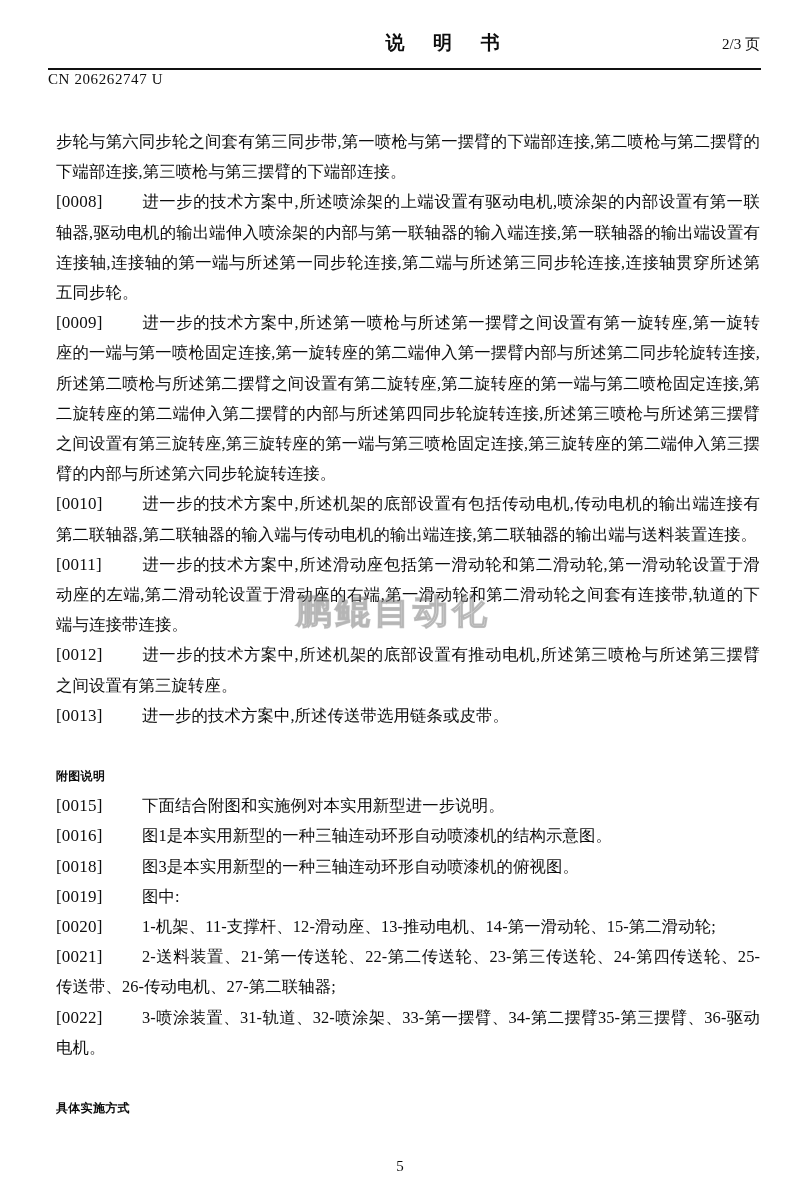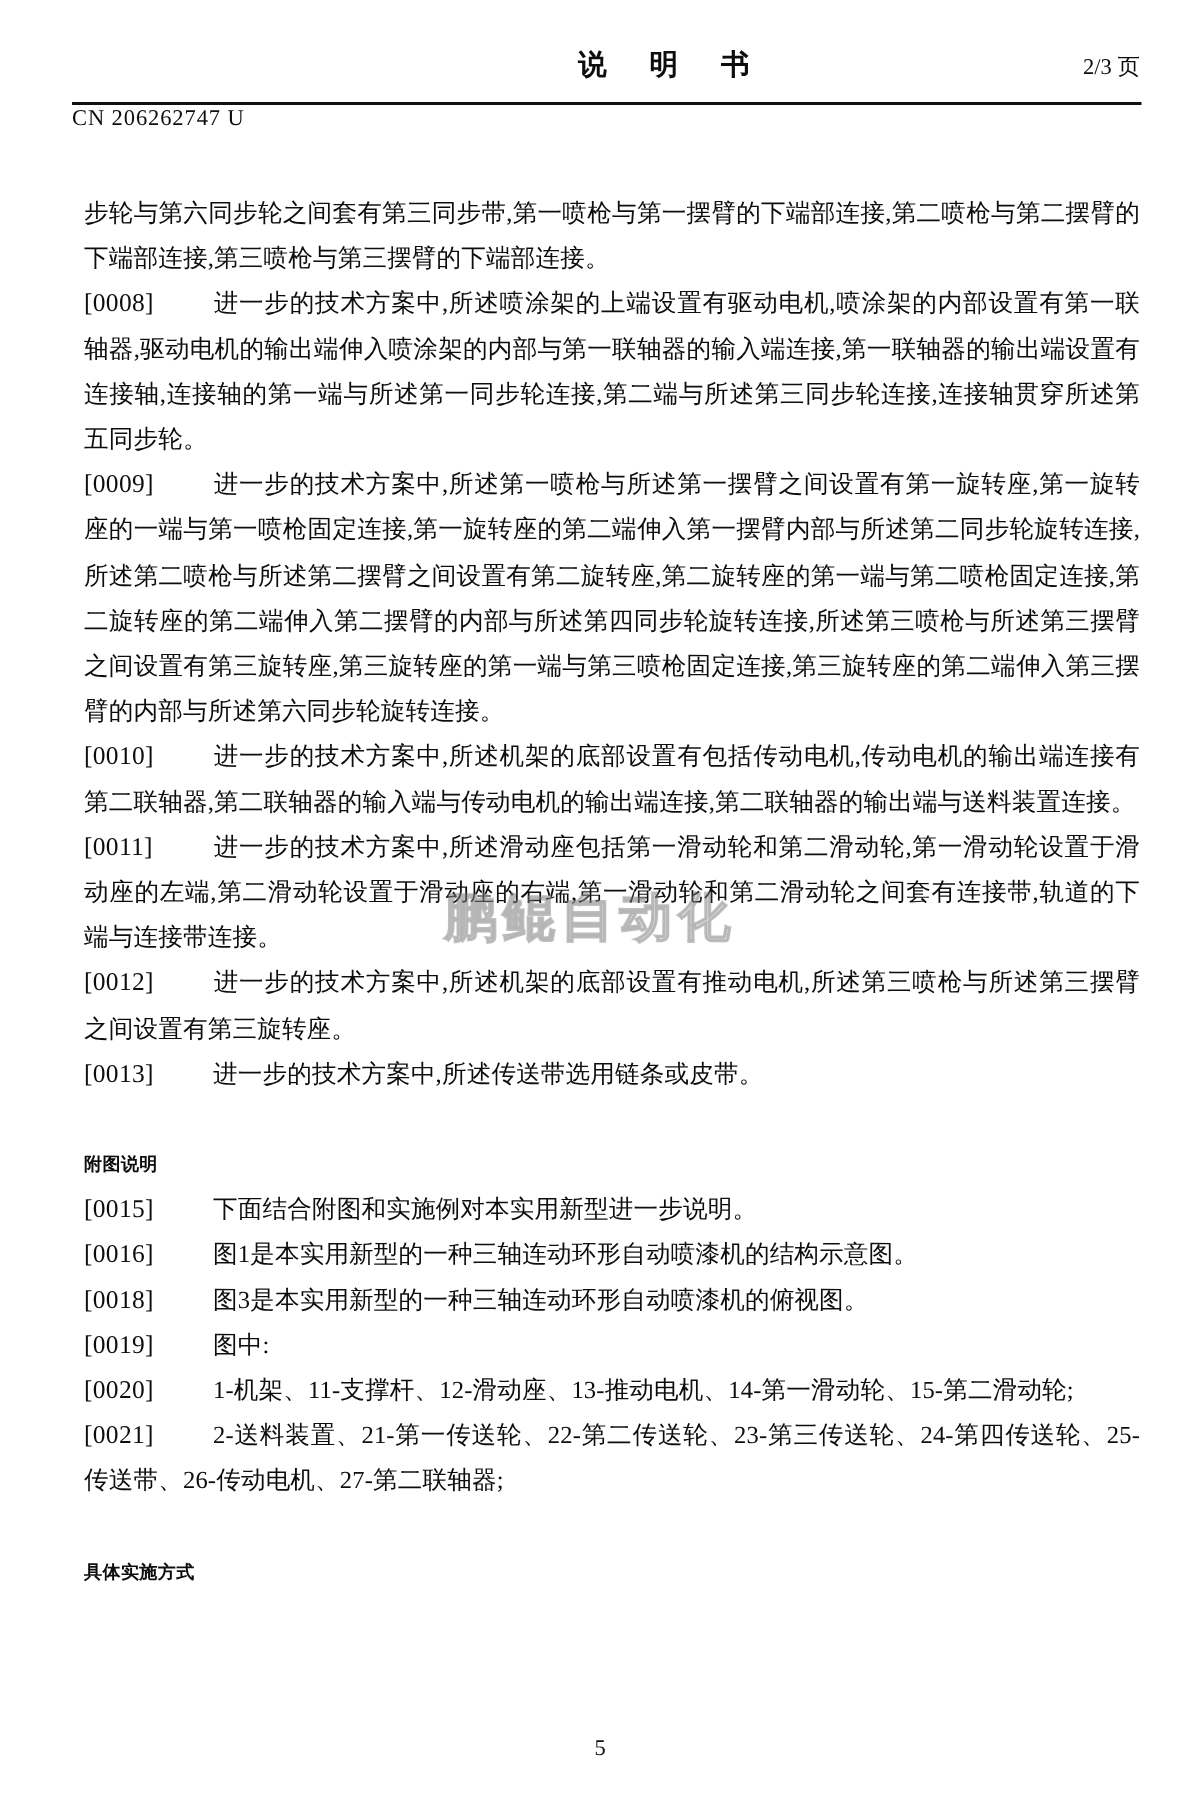--- a/index.html
+++ b/index.html
@@ -181,20 +181,21 @@
 
 
     <p class="para numbered"><span class="pnum">[0018]</span><span>图3是本实用新型的一种三轴连动环形自动喷漆机的俯视图。</span></p>
 
     <p class="para numbered"><span class="pnum">[0019]</span><span>图中:</span></p>
 
     <p class="para numbered"><span class="pnum">[0020]</span><span>1-机架、11-支撑杆、12-滑动座、13-推动电机、14-第一滑动轮、15-第二滑动轮;</span></p>
 
     <p class="para numbered"><span class="pnum">[0021]</span><span>2-送料装置、21-第一传送轮、22-第二传送轮、23-第三传送轮、24-第四传送轮、25-传送带、26-传动电机、27-第二联轴器;</span></p>
 
+    <p class="para numbered"><span class="pnum">[0022]</span><span>3-喷涂装置、31-轨道、32-喷涂架、33-第一摆臂、34-第二摆臂35-第三摆臂、36-驱动电机。</span></p>
 
     <div class="spacer"></div>
 
     <h2 class="section">具体实施方式</h2>
 
   </div>
 
   <div class="watermark">鹏鲲自动化</div>
 
   <div class="footer">5</div>

